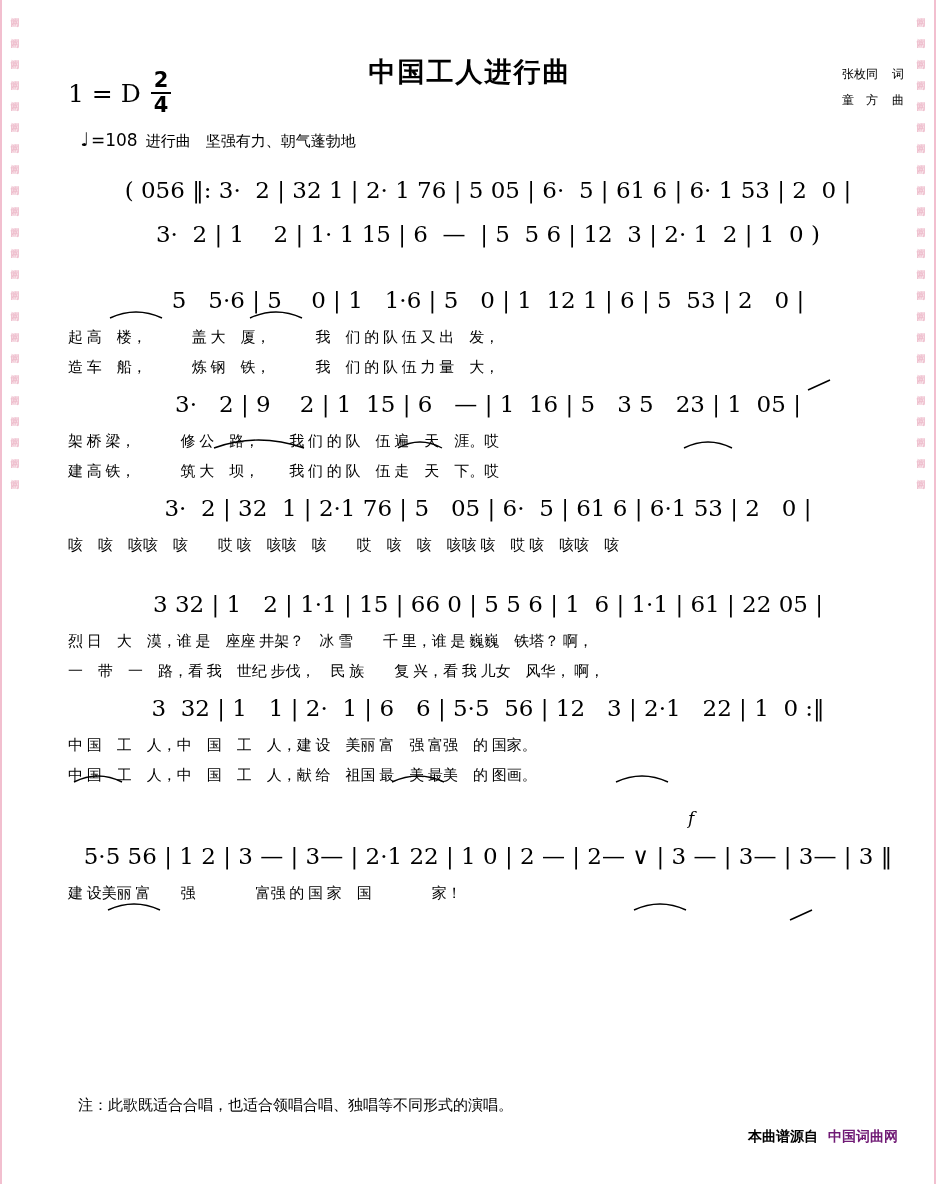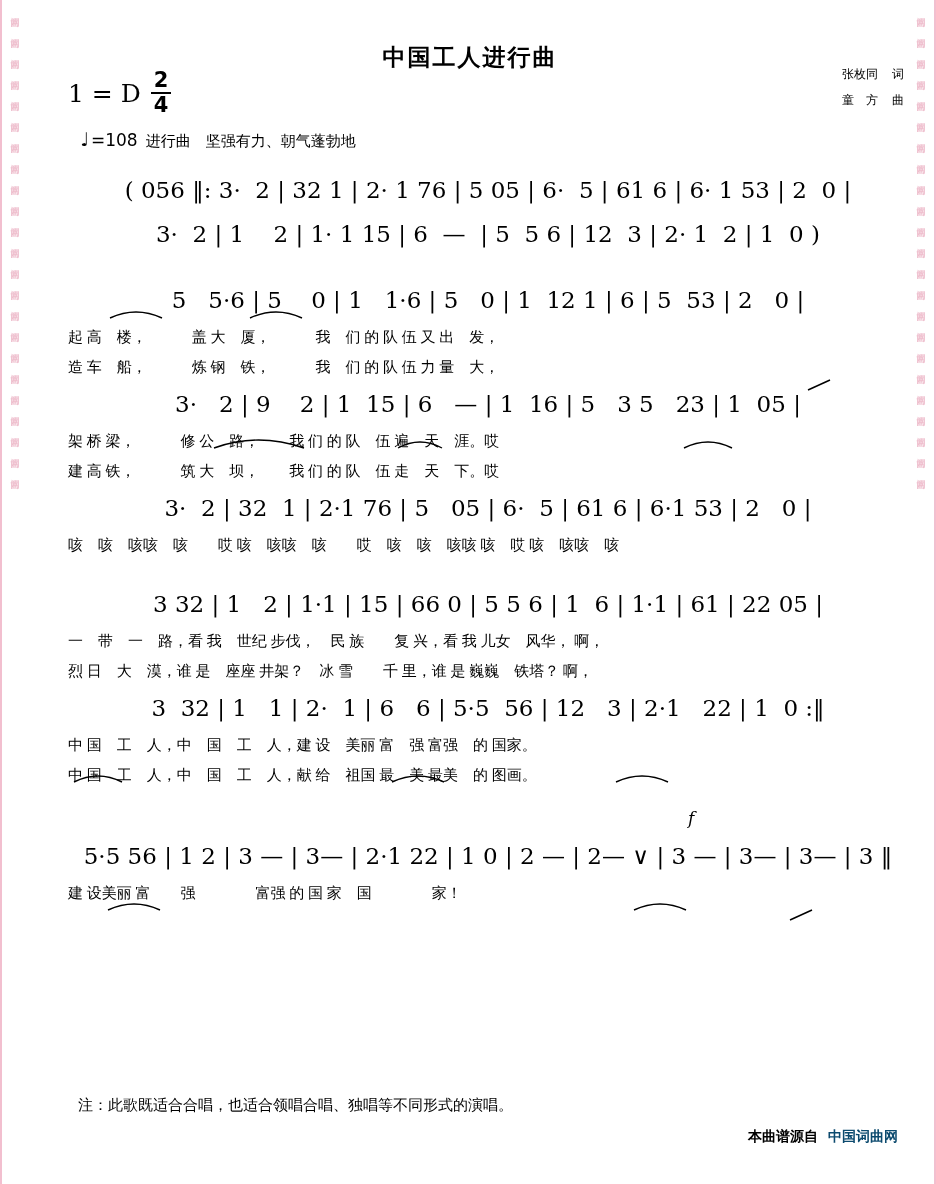--- a/index.html
+++ b/index.html
@@ -52,23 +52,23 @@
   .content {
     position: absolute;
     left: 26px;
     top: 0;
     width: 884px;
     height: 1184px;
   }
   
   .title {
     text-align: center;
-    font-size: 23px;
+    font-size: 27px;
     font-weight: bold;
-    margin-top: 42px;
+    margin-top: 54px;
     letter-spacing: 2px;
     font-family: "DejaVu Sans", "Liberation Sans", sans-serif;
   }
   
   .keyblock {
     position: absolute;
     left: 40px;
     top: 70px;
     display: flex;
     align-items: center;
@@ -145,21 +145,21 @@
     top: 1096px;
     font-size: 15px;
   }
   .source {
     position: absolute;
     right: 14px;
     top: 1128px;
     font-size: 14px;
     font-weight: bold;
   }
-  .source .red { color: #0c4a6e; margin-left: 10px; }
+  .source .red { color: #701a75; margin-left: 10px; }
   svg.slurs {
     position: absolute;
     left: 0; top: 0;
     pointer-events: none;
   }
 </style>
 </head>
 <body>
 
 <div class="page">
@@ -258,22 +258,22 @@
       <div class="sysline">3·   2 | 9    2 | 1  15 | 6   — | 1  16 | 5   3 5   23 | 1  05 |</div>
       <div class="lyricline">架 桥 梁，　　　修 公　路，　　我 们 的 队　伍 遍　天　涯。哎</div>
       <div class="lyricline">建 高 铁，　　　筑 大　坝，　　我 们 的 队　伍 走　天　下。哎</div>
 
       <div class="sysline">3·  2 | 32  1 | 2·1 76 | 5   05 | 6·  5 | 61 6 | 6·1 53 | 2   0 |</div>
       <div class="lyricline">咳　咳　咳咳　咳　　哎 咳　咳咳　咳　　哎　咳　咳　咳咳 咳　哎 咳　咳咳　咳</div>
 
       <div class="gap"></div>
 
       <div class="sysline">3 32 | 1   2 | 1·1 | 15 | 66 0 | 5 5 6 | 1  6 | 1·1 | 61 | 22 05 |</div>
+      <div class="lyricline">烈 日　大　漠，谁 是　座座 井架？　冰 雪　　千 里，谁 是 巍巍　铁塔？ 啊，</div>
       <div class="lyricline">一　带　一　路，看 我　世纪 步伐，　民 族　　复 兴，看 我 儿女　风华， 啊，</div>
-      <div class="lyricline">烈 日　大　漠，谁 是　座座 井架？　冰 雪　　千 里，谁 是 巍巍　铁塔？ 啊，</div>
 
       <div class="sysline">3  32 | 1   1 | 2·  1 | 6   6 | 5·5  56 | 12   3 | 2·1   22 | 1  0 :‖</div>
       <div class="lyricline">中 国　工　人，中　国　工　人，建 设　美丽 富　强 富强　的 国家。</div>
       <div class="lyricline">中 国　工　人，中　国　工　人，献 给　祖国 最　美 最美　的 图画。</div>
 
       <div class="gap"></div>
       <div class="gap"></div>
 
       <div style="position:relative;">
         <div style="position:absolute;left:620px;top:-26px;font-size:17px;font-style:italic;font-family:'DejaVu Serif',serif;">f</div>

